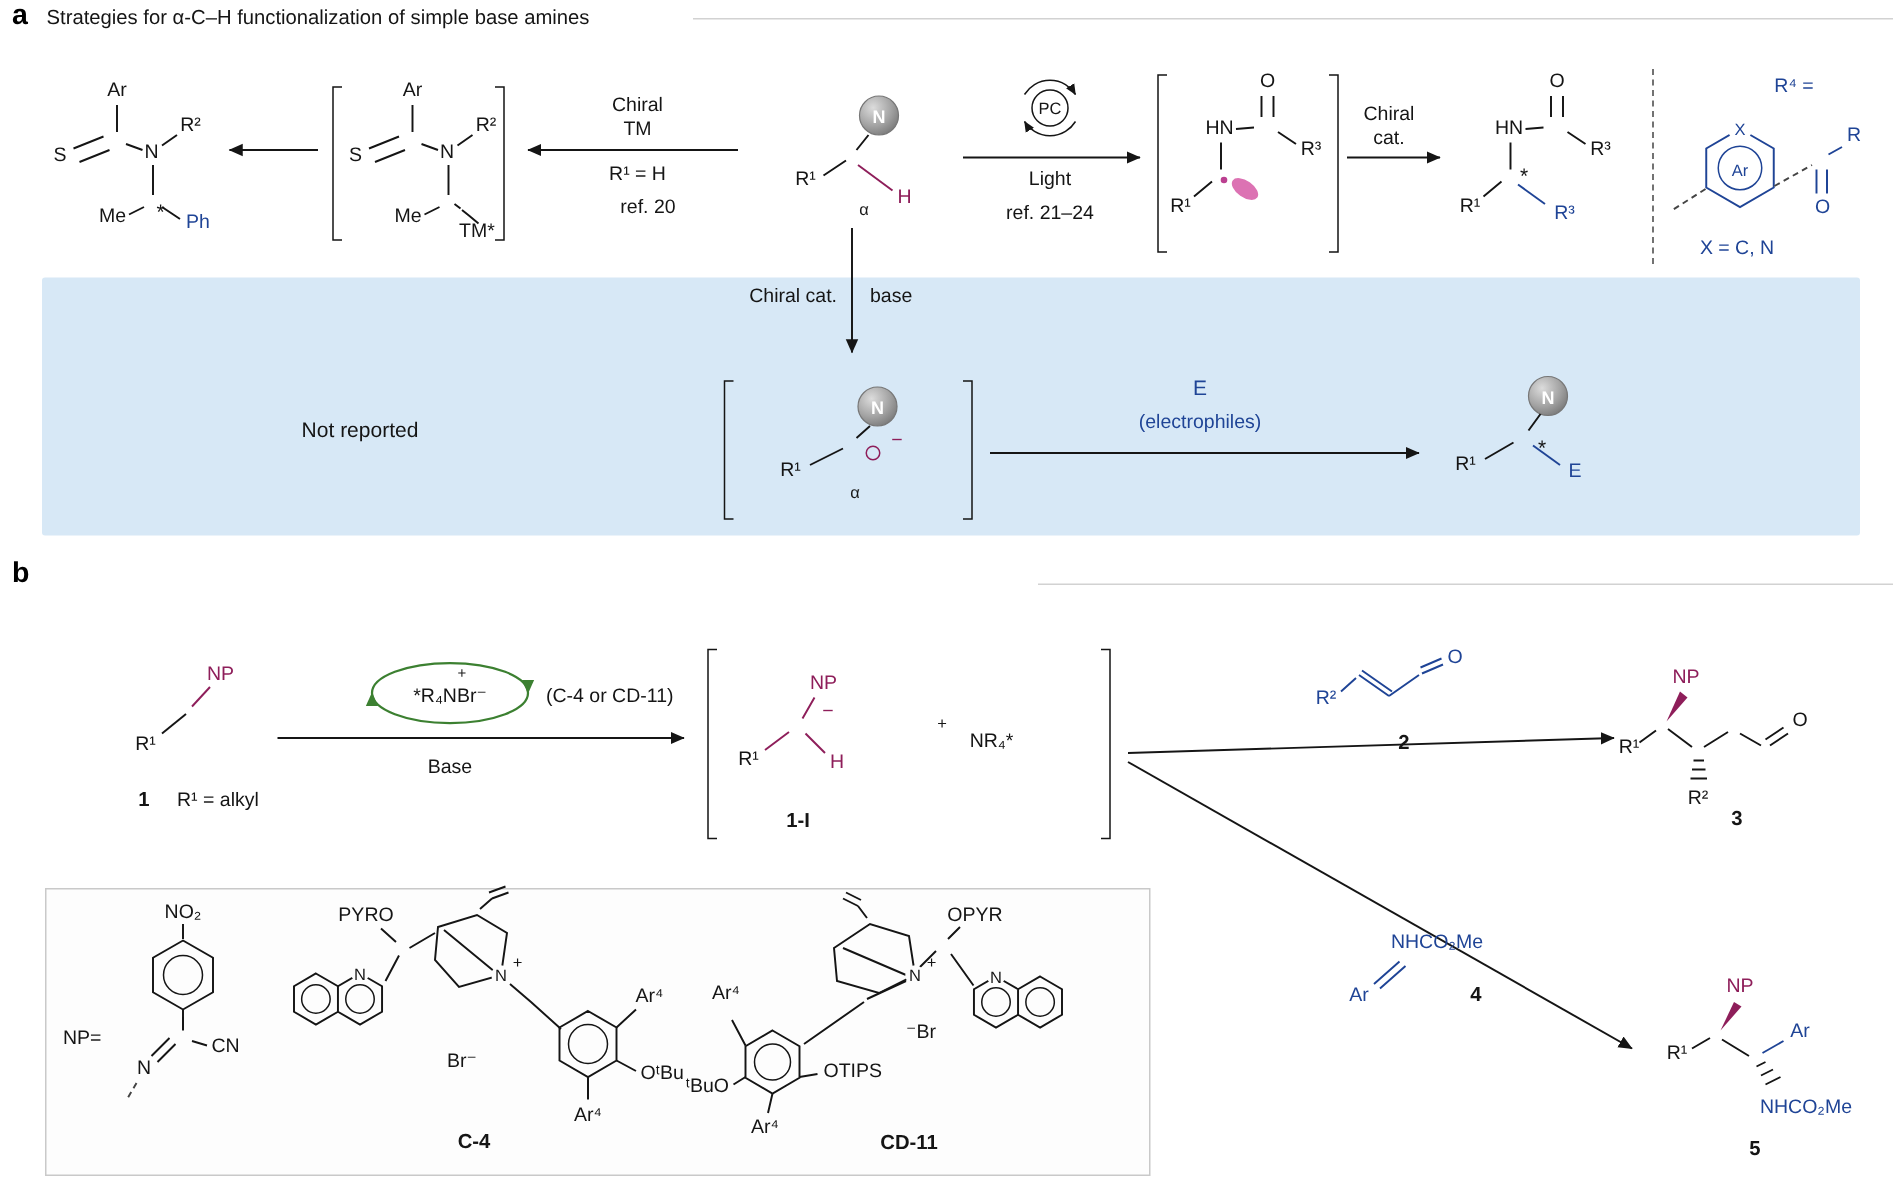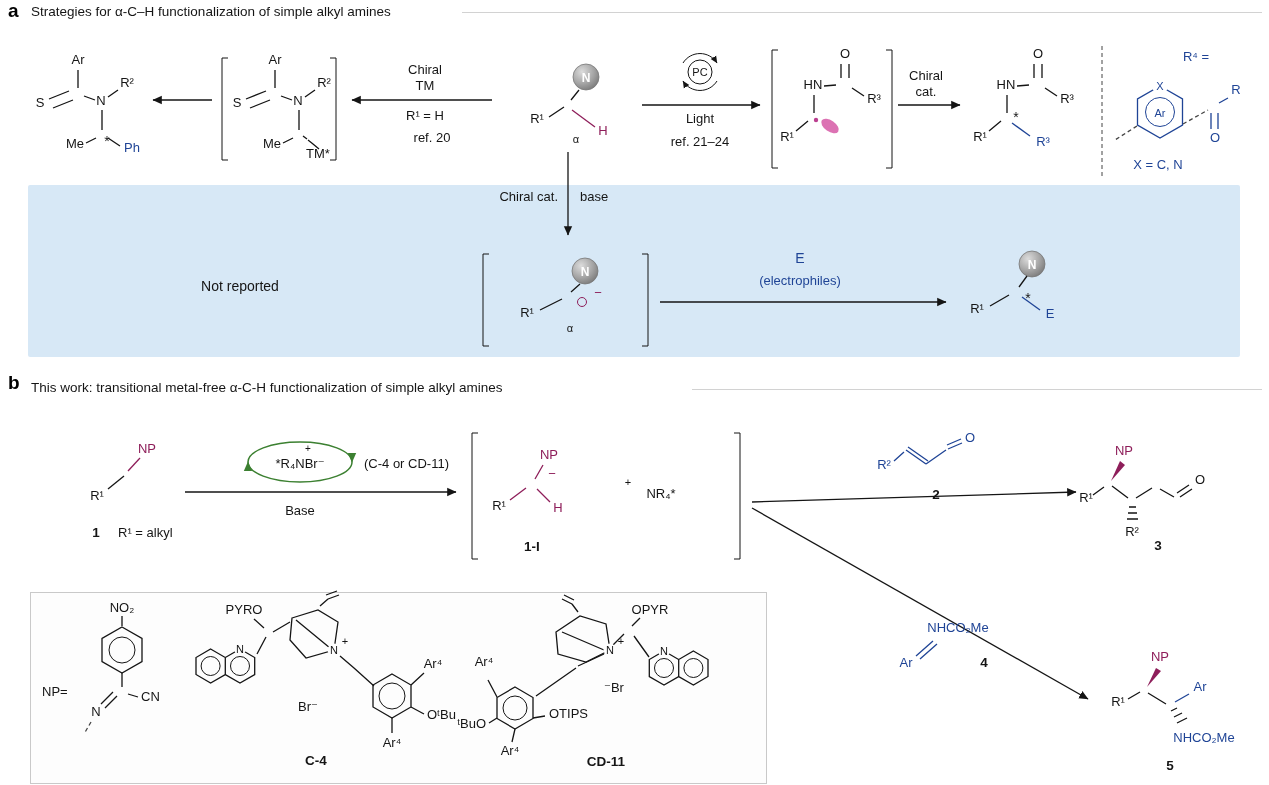--- a/index.html
+++ b/index.html
@@ -29,27 +29,26 @@
   .lng{stroke:#3c8031;stroke-width:1.5;fill:none}
   .thin{stroke-width:1}
   .dash{stroke-dasharray:4,3;stroke:#444}
 </style>
 </head>
 <body>
 
 <div id="root">
 
   <div class="abs panel-label" style="left:8px;top:0">a</div>
-  <div class="abs panel-title" style="left:31px;top:4px">Strategies for α-C–H functionalization of simple alkyl amines</div>
+  <div class="abs panel-title" style="left:31px;top:4px">Strategies for α-C–H functionalization of simple base amines</div>
   <div class="abs hrule" style="left:462px;top:12px;width:800px"></div>
 
   <div class="abs bluebox" style="left:28px;top:185px;width:1212px;height:172px"></div>
 
   <div class="abs panel-label" style="left:8px;top:372px">b</div>
-  <div class="abs panel-title" style="left:31px;top:380px">This work: transitional metal-free α-C-H functionalization of simple alkyl amines</div>
   <div class="abs hrule" style="left:692px;top:389px;width:570px"></div>
 
   <div class="abs catbox" style="left:30px;top:592px;width:735px;height:190px"></div>
 
   <svg width="1269" height="785" viewBox="0 0 1269 785">
     <defs>
       <marker id="ah" viewBox="0 0 10 10" refX="8.5" refY="5" markerWidth="8" markerHeight="8" orient="auto">
         <path d="M0,1 L9,5 L0,9 z" fill="#151515"></path>
       </marker>
       <marker id="ahg" viewBox="0 0 10 10" refX="8.5" refY="5" markerWidth="7" markerHeight="7" orient="auto">

